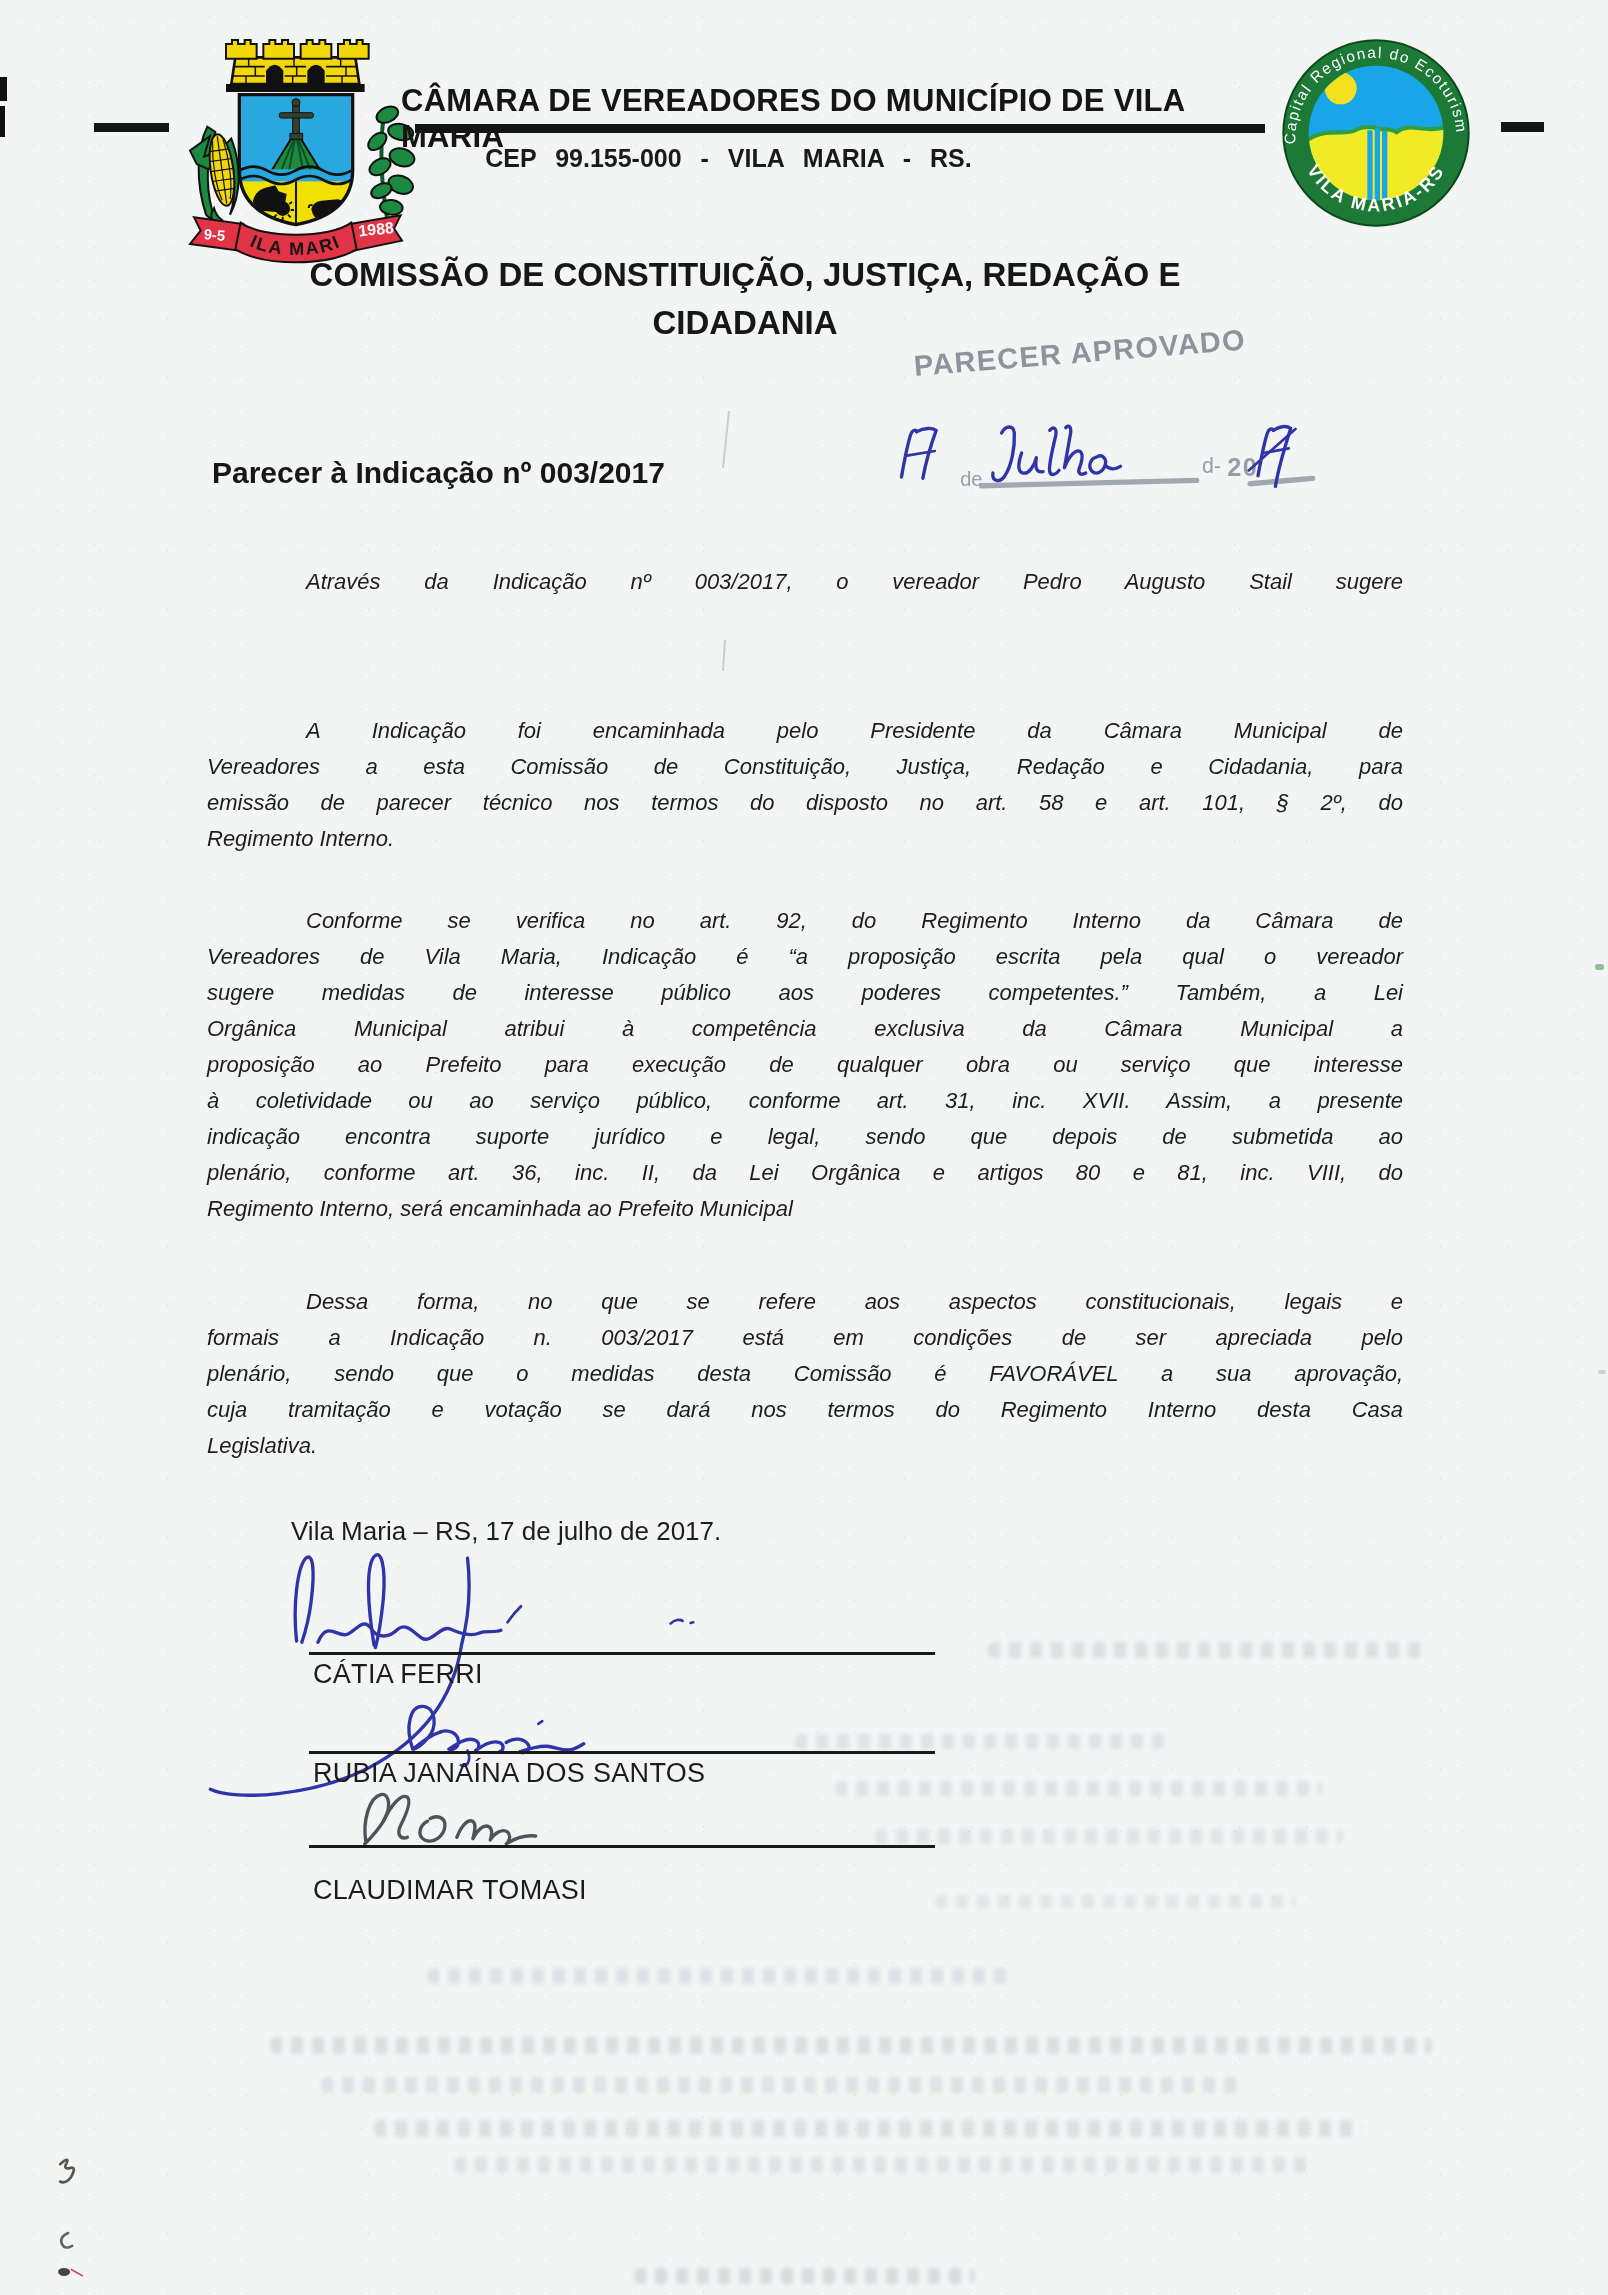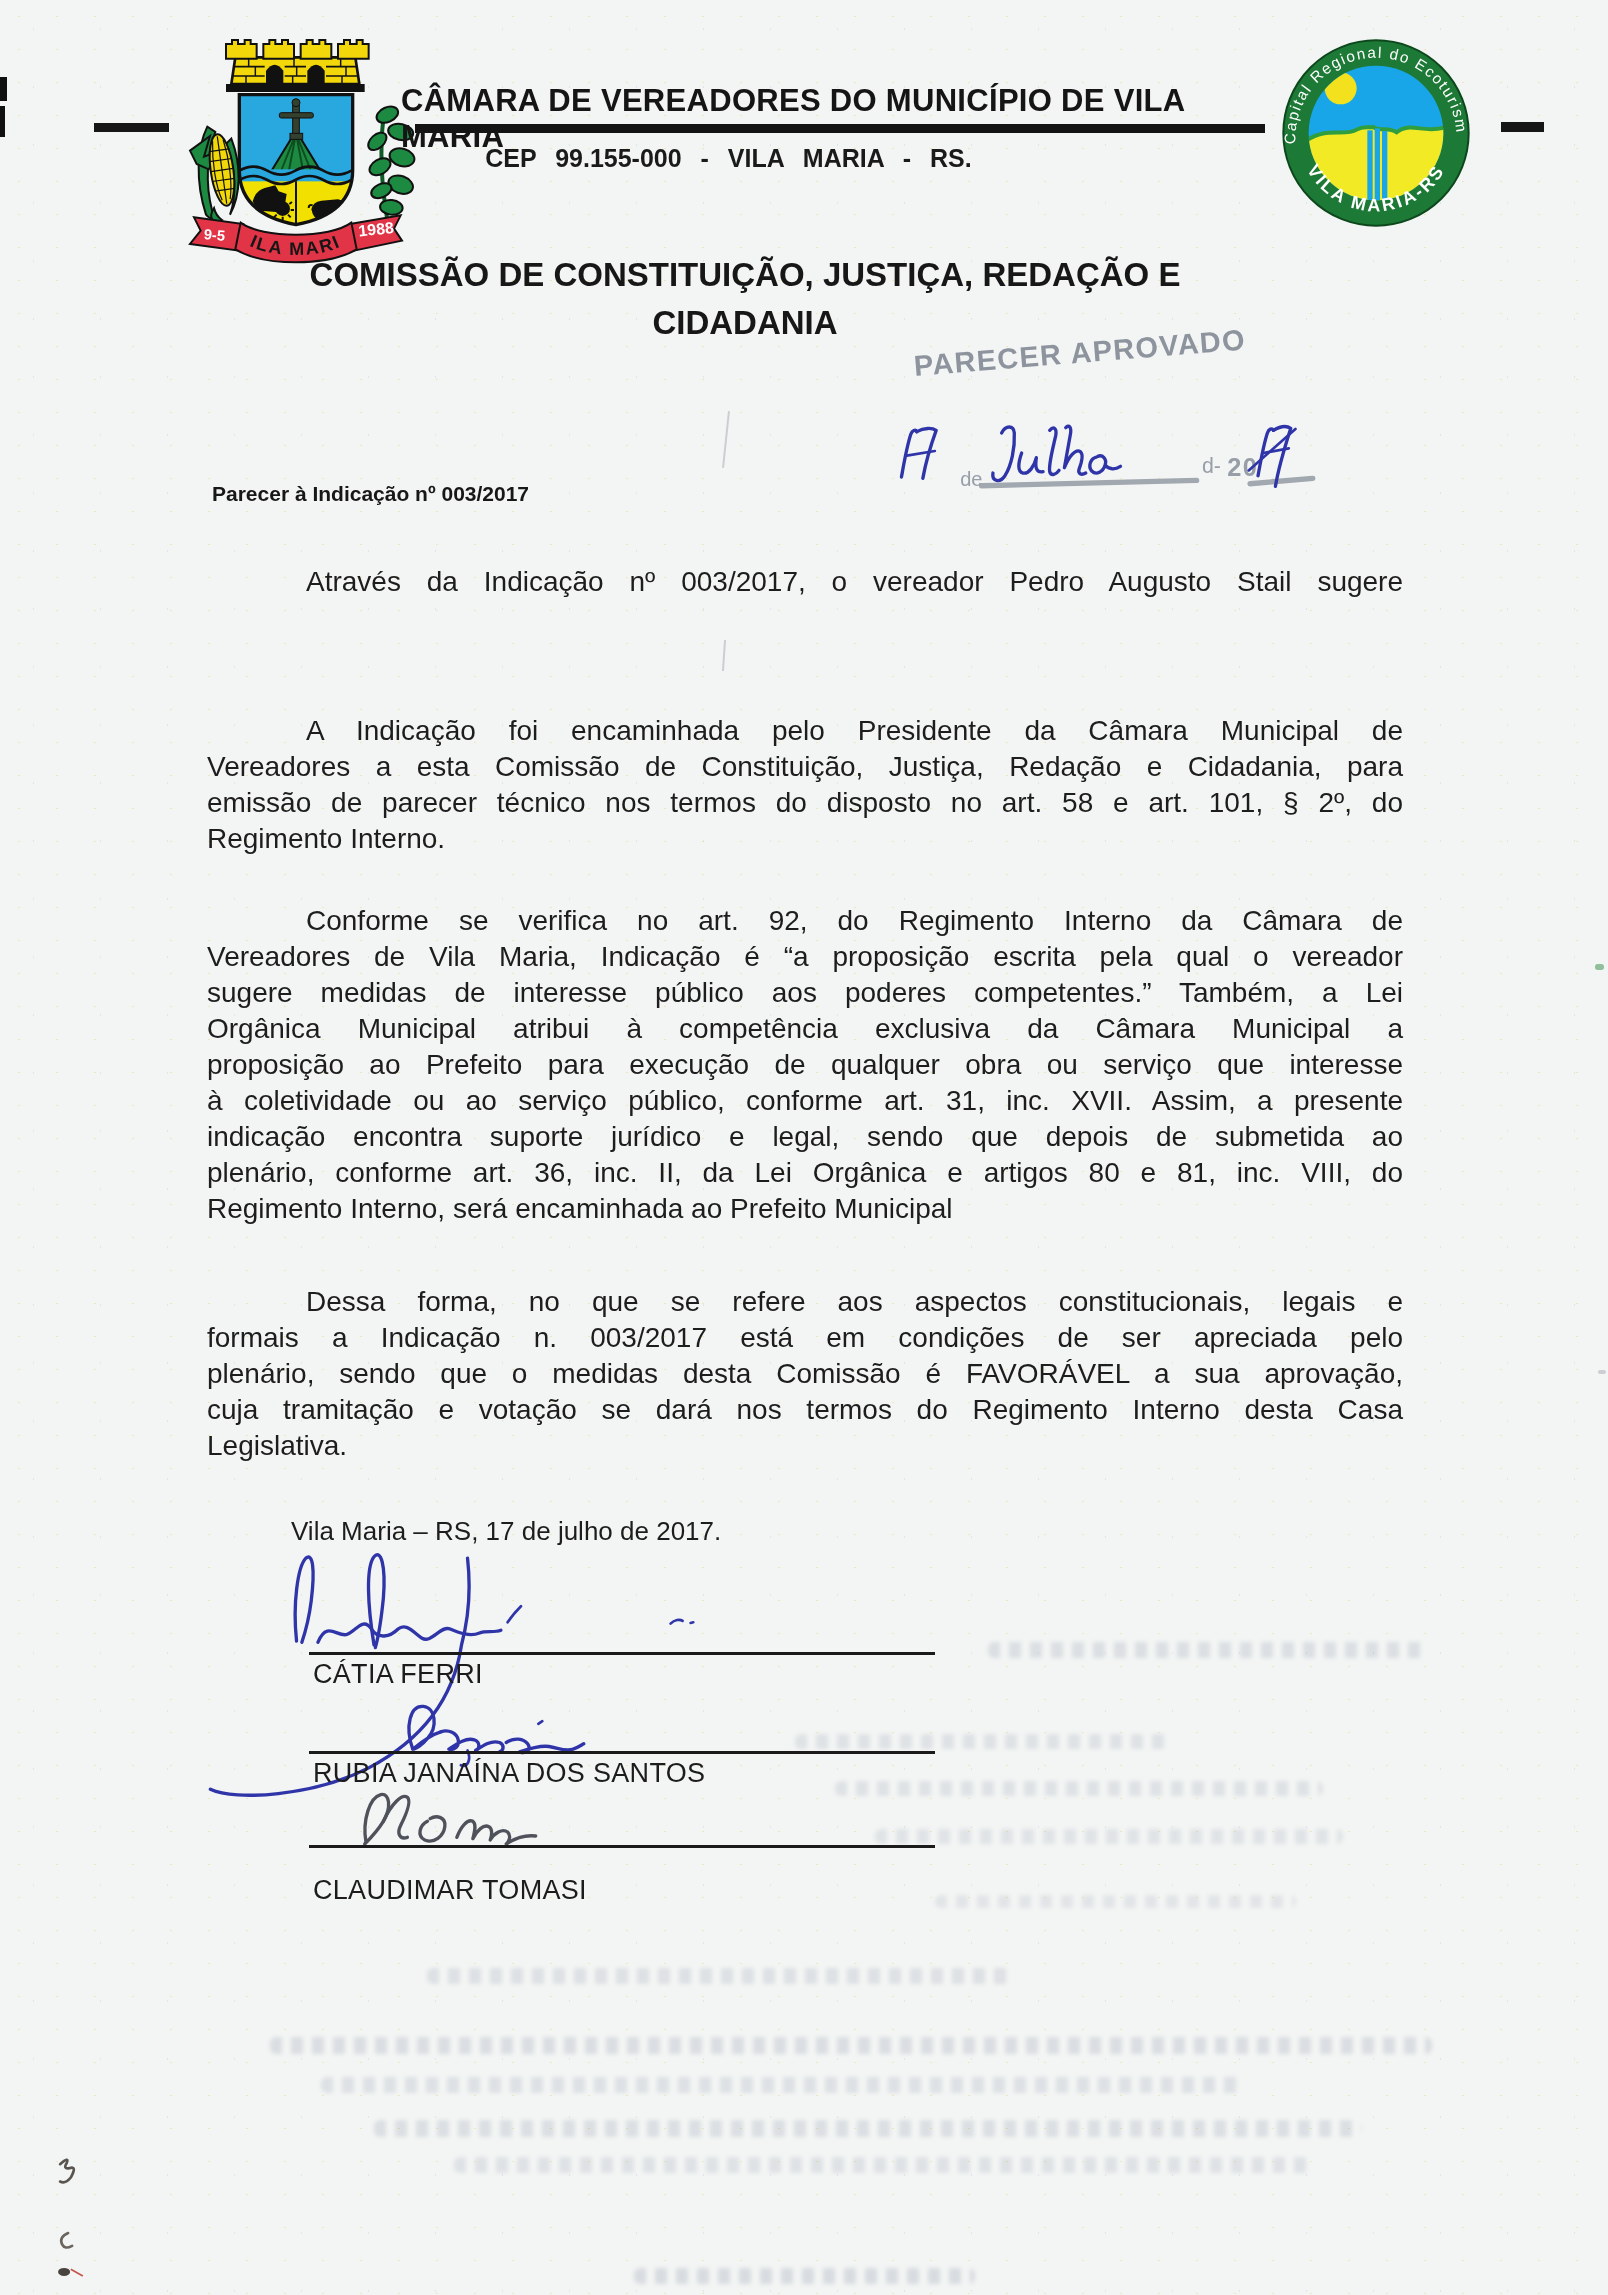--- a/index.html
+++ b/index.html
@@ -23,23 +23,23 @@
   .fold-dash{background:#161616;}
   .edge-mark{background:#101010;}
   
   .title-1{left:214px;top:256px;width:1062px;text-align:center;font-size:33px;font-weight:bold;color:#171717;}
   .title-2{left:214px;top:304px;width:1062px;text-align:center;font-size:33px;font-weight:bold;color:#171717;}
   
   .stamp{left:914px;top:350px;font-size:29px;font-weight:bold;letter-spacing:1.3px;
     color:#878d98;transform:rotate(-4.6deg);transform-origin:left center;opacity:.93;
     text-shadow:0.7px 0.7px 0 rgba(243,245,244,.55), -0.7px 0 0 rgba(243,245,244,.35);}
   
-  .subject{left:212px;top:482px;font-size:21px;font-weight:bold;color:#171717;}
-  
-  .para{left:207px;width:1196px;font-size:28px;color:#1d1d1d;}
+  .subject{left:212px;top:456px;font-size:30px;font-weight:bold;color:#171717;}
+  
+  .para{left:207px;width:1196px;font-size:22px;color:#1d1d1d;font-style:italic;}
   .pline{text-align:justify;text-align-last:justify;height:36px;line-height:36px;}
   .pline.plast{text-align-last:left;}
   .pline.pindent{text-indent:99px;}
   .dateline{left:291px;top:1516px;font-size:26px;color:#1d1d1d;}
   
   .sig-line{height:2.7px;background:#1a1a1a;left:309px;width:626px;}
   .sig-name{left:313px;font-size:27px;color:#1c1c1c;letter-spacing:0.3px;}
   
   .ghost{position:absolute;border-radius:6px;filter:blur(2px);
     background:repeating-linear-gradient(90deg, rgba(102,112,140,.55) 0 12px, rgba(102,112,140,0) 12px 21px);}

